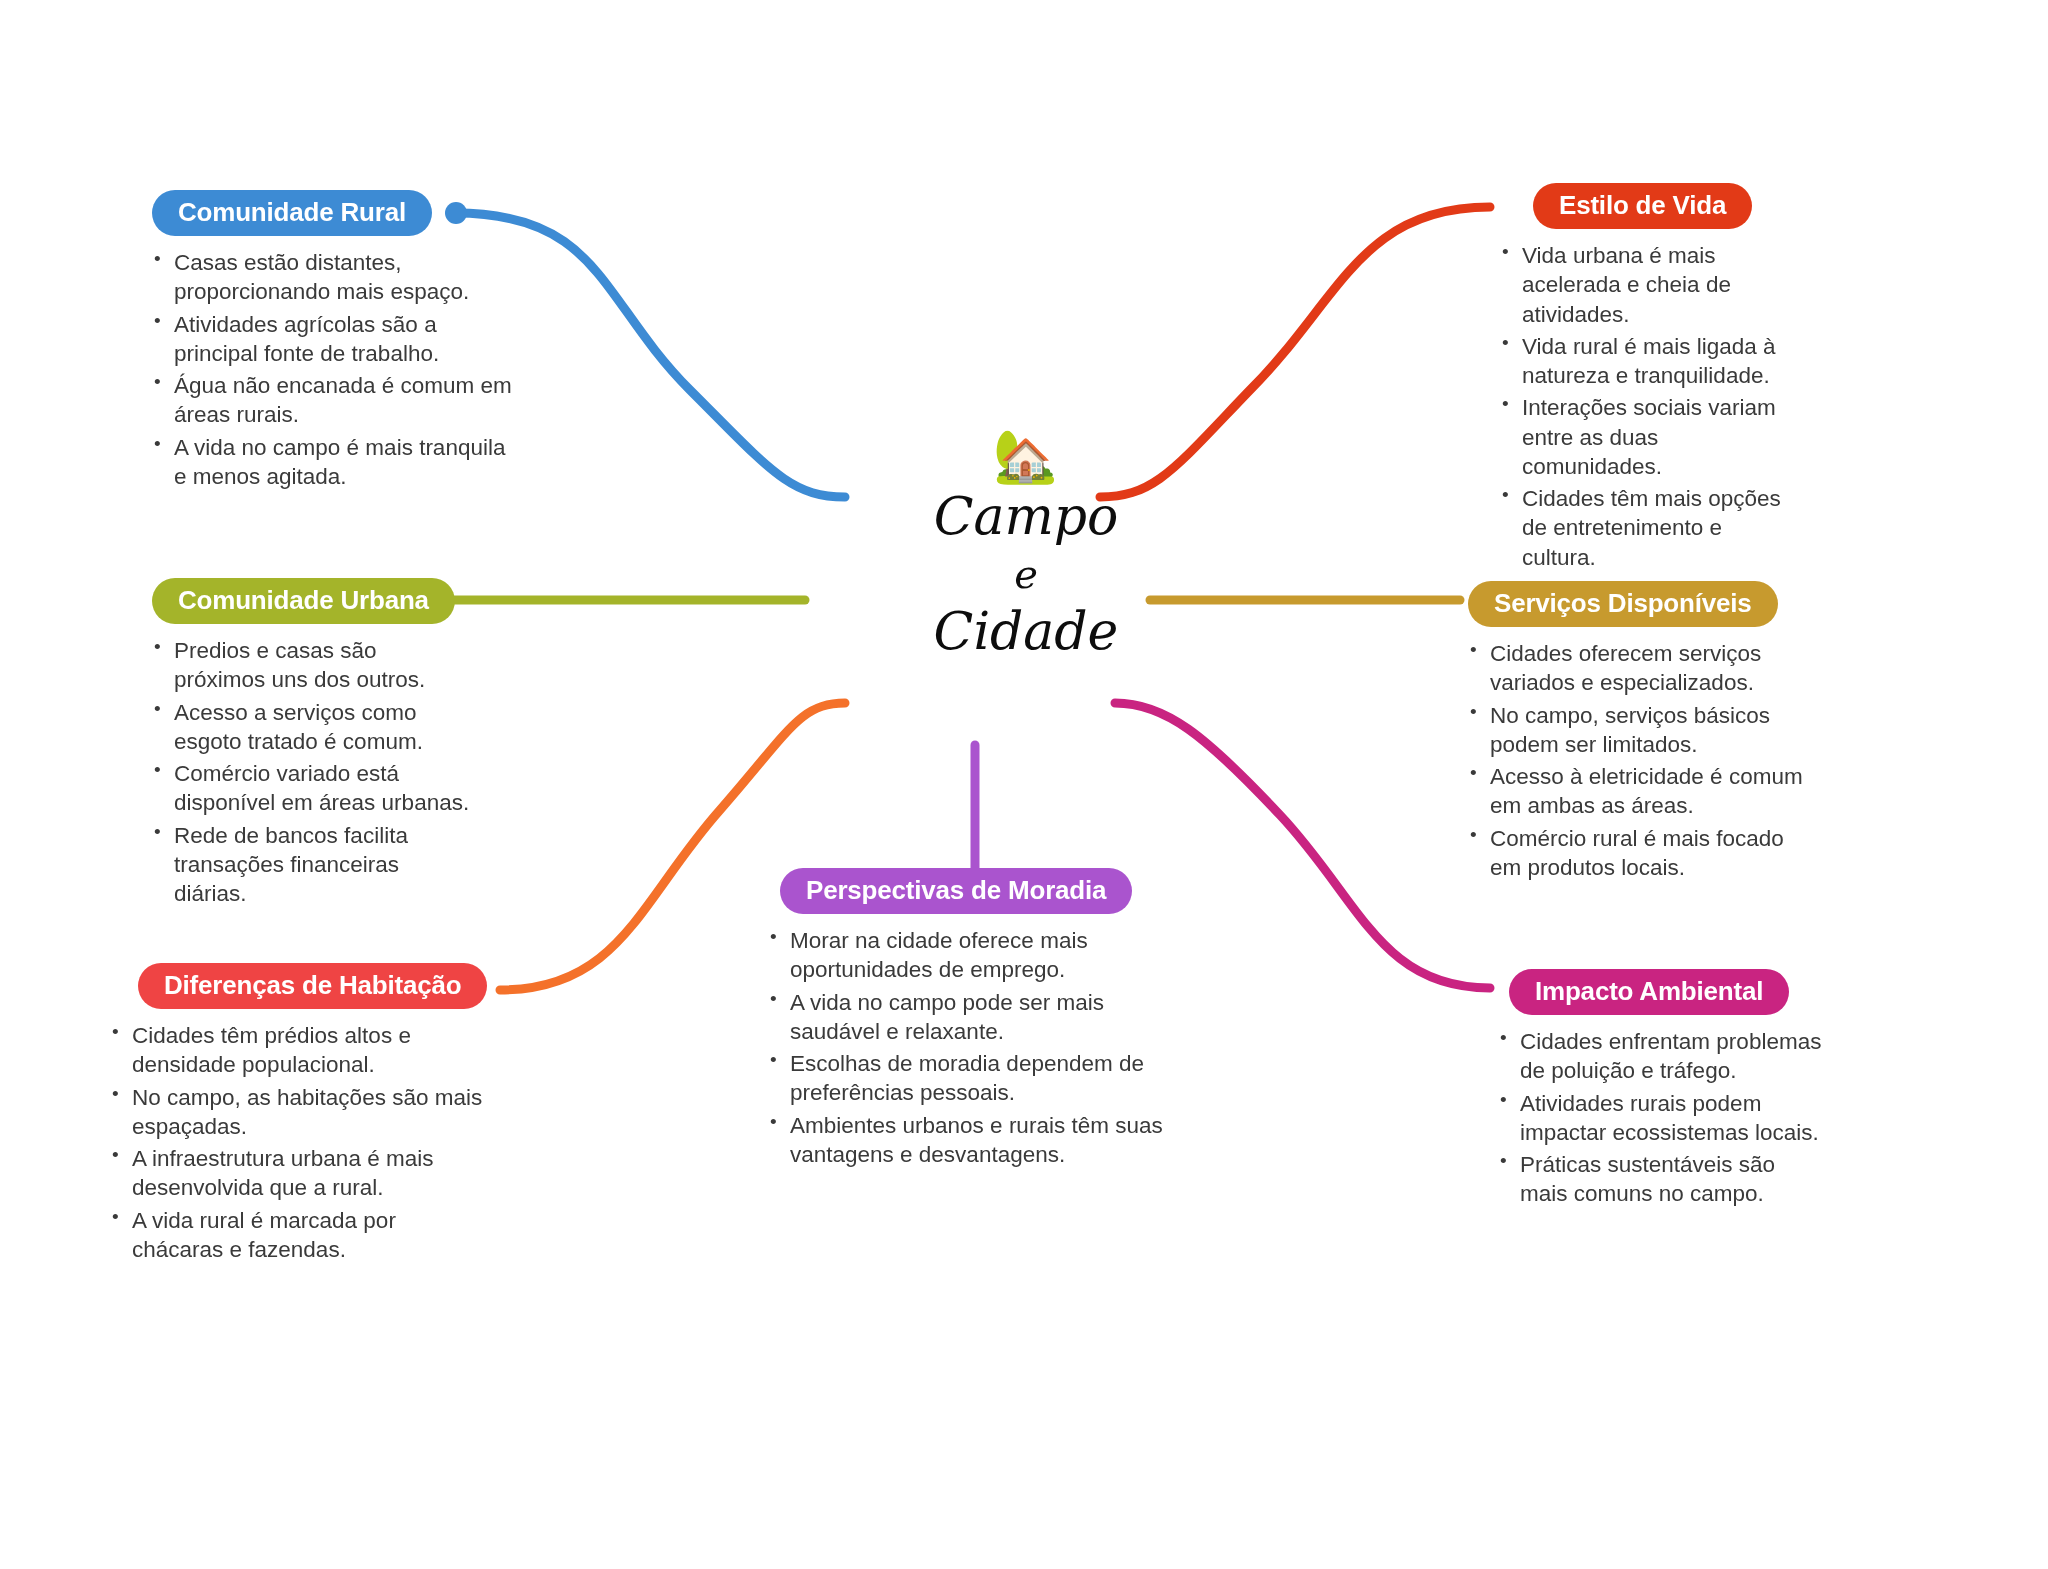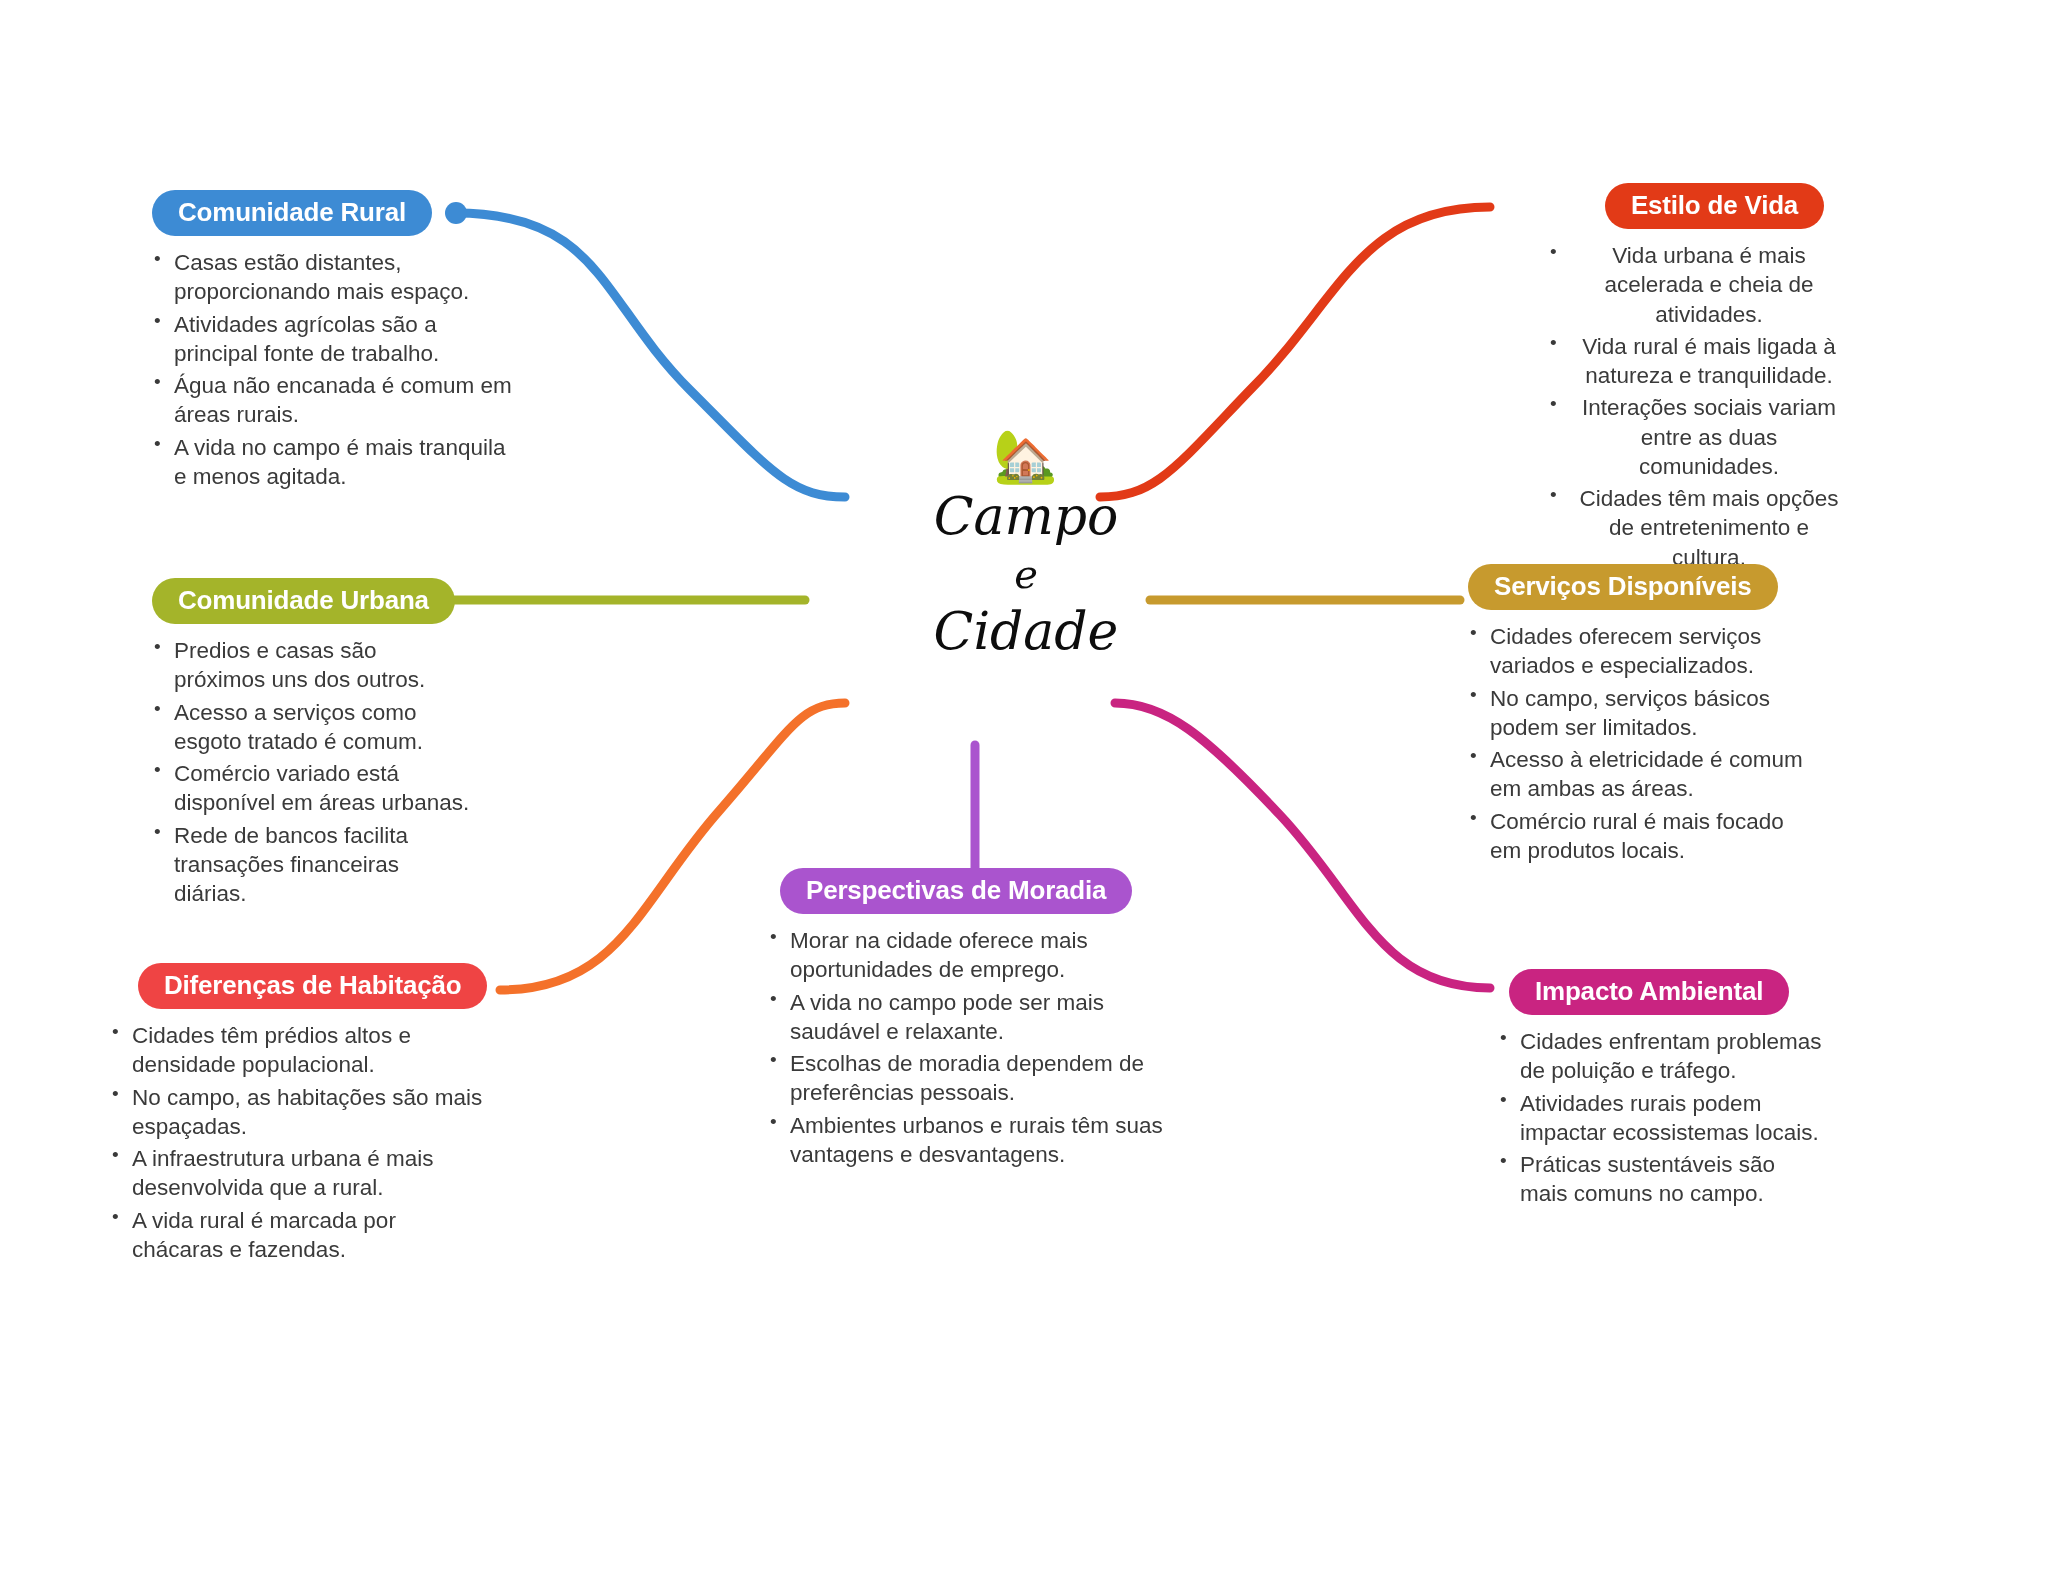--- a/index.html
+++ b/index.html
@@ -124,41 +124,41 @@
   <div class="branch left" style="left:152px; top:190px; width:360px;">
     <div class="pill" style="background:#3d8bd4;">Comunidade Rural</div>
     <ul class="bullets">
       <li>Casas estão distantes, proporcionando mais espaço.</li>
       <li>Atividades agrícolas são a principal fonte de trabalho.</li>
       <li>Água não encanada é comum em áreas rurais.</li>
       <li>A vida no campo é mais tranquila e menos agitada.</li>
     </ul>
   </div>
 
-  <div class="branch right" style="left:1548px; top:183px; width:300px;text-align:center;">
+  <div class="branch right" style="left:1500px; top:183px; width:300px;">
     <div class="pill" style="background:#e23a17; margin-left:33px;">Estilo de Vida</div>
     <ul class="bullets">
       <li>Vida urbana é mais acelerada e cheia de atividades.</li>
       <li>Vida rural é mais ligada à natureza e tranquilidade.</li>
       <li>Interações sociais variam entre as duas comunidades.</li>
       <li>Cidades têm mais opções de entretenimento e cultura.</li>
     </ul>
   </div>
 
   <div class="branch left" style="left:152px; top:578px; width:320px;">
     <div class="pill" style="background:#a4b42a;">Comunidade Urbana</div>
     <ul class="bullets">
       <li>Predios e casas são próximos uns dos outros.</li>
       <li>Acesso a serviços como esgoto tratado é comum.</li>
       <li>Comércio variado está disponível em áreas urbanas.</li>
       <li>Rede de bancos facilita transações financeiras diárias.</li>
     </ul>
   </div>
 
-  <div class="branch right" style="left:1468px; top:564px; width:345px;">
+  <div class="branch right" style="left:1468px; top:581px; width:345px;">
     <div class="pill" style="background:#c79a2e;">Serviços Disponíveis</div>
     <ul class="bullets">
       <li>Cidades oferecem serviços variados e especializados.</li>
       <li>No campo, serviços básicos podem ser limitados.</li>
       <li>Acesso à eletricidade é comum em ambas as áreas.</li>
       <li>Comércio rural é mais focado em produtos locais.</li>
     </ul>
   </div>
 
   <div class="branch left" style="left:110px; top:963px; width:380px;">

